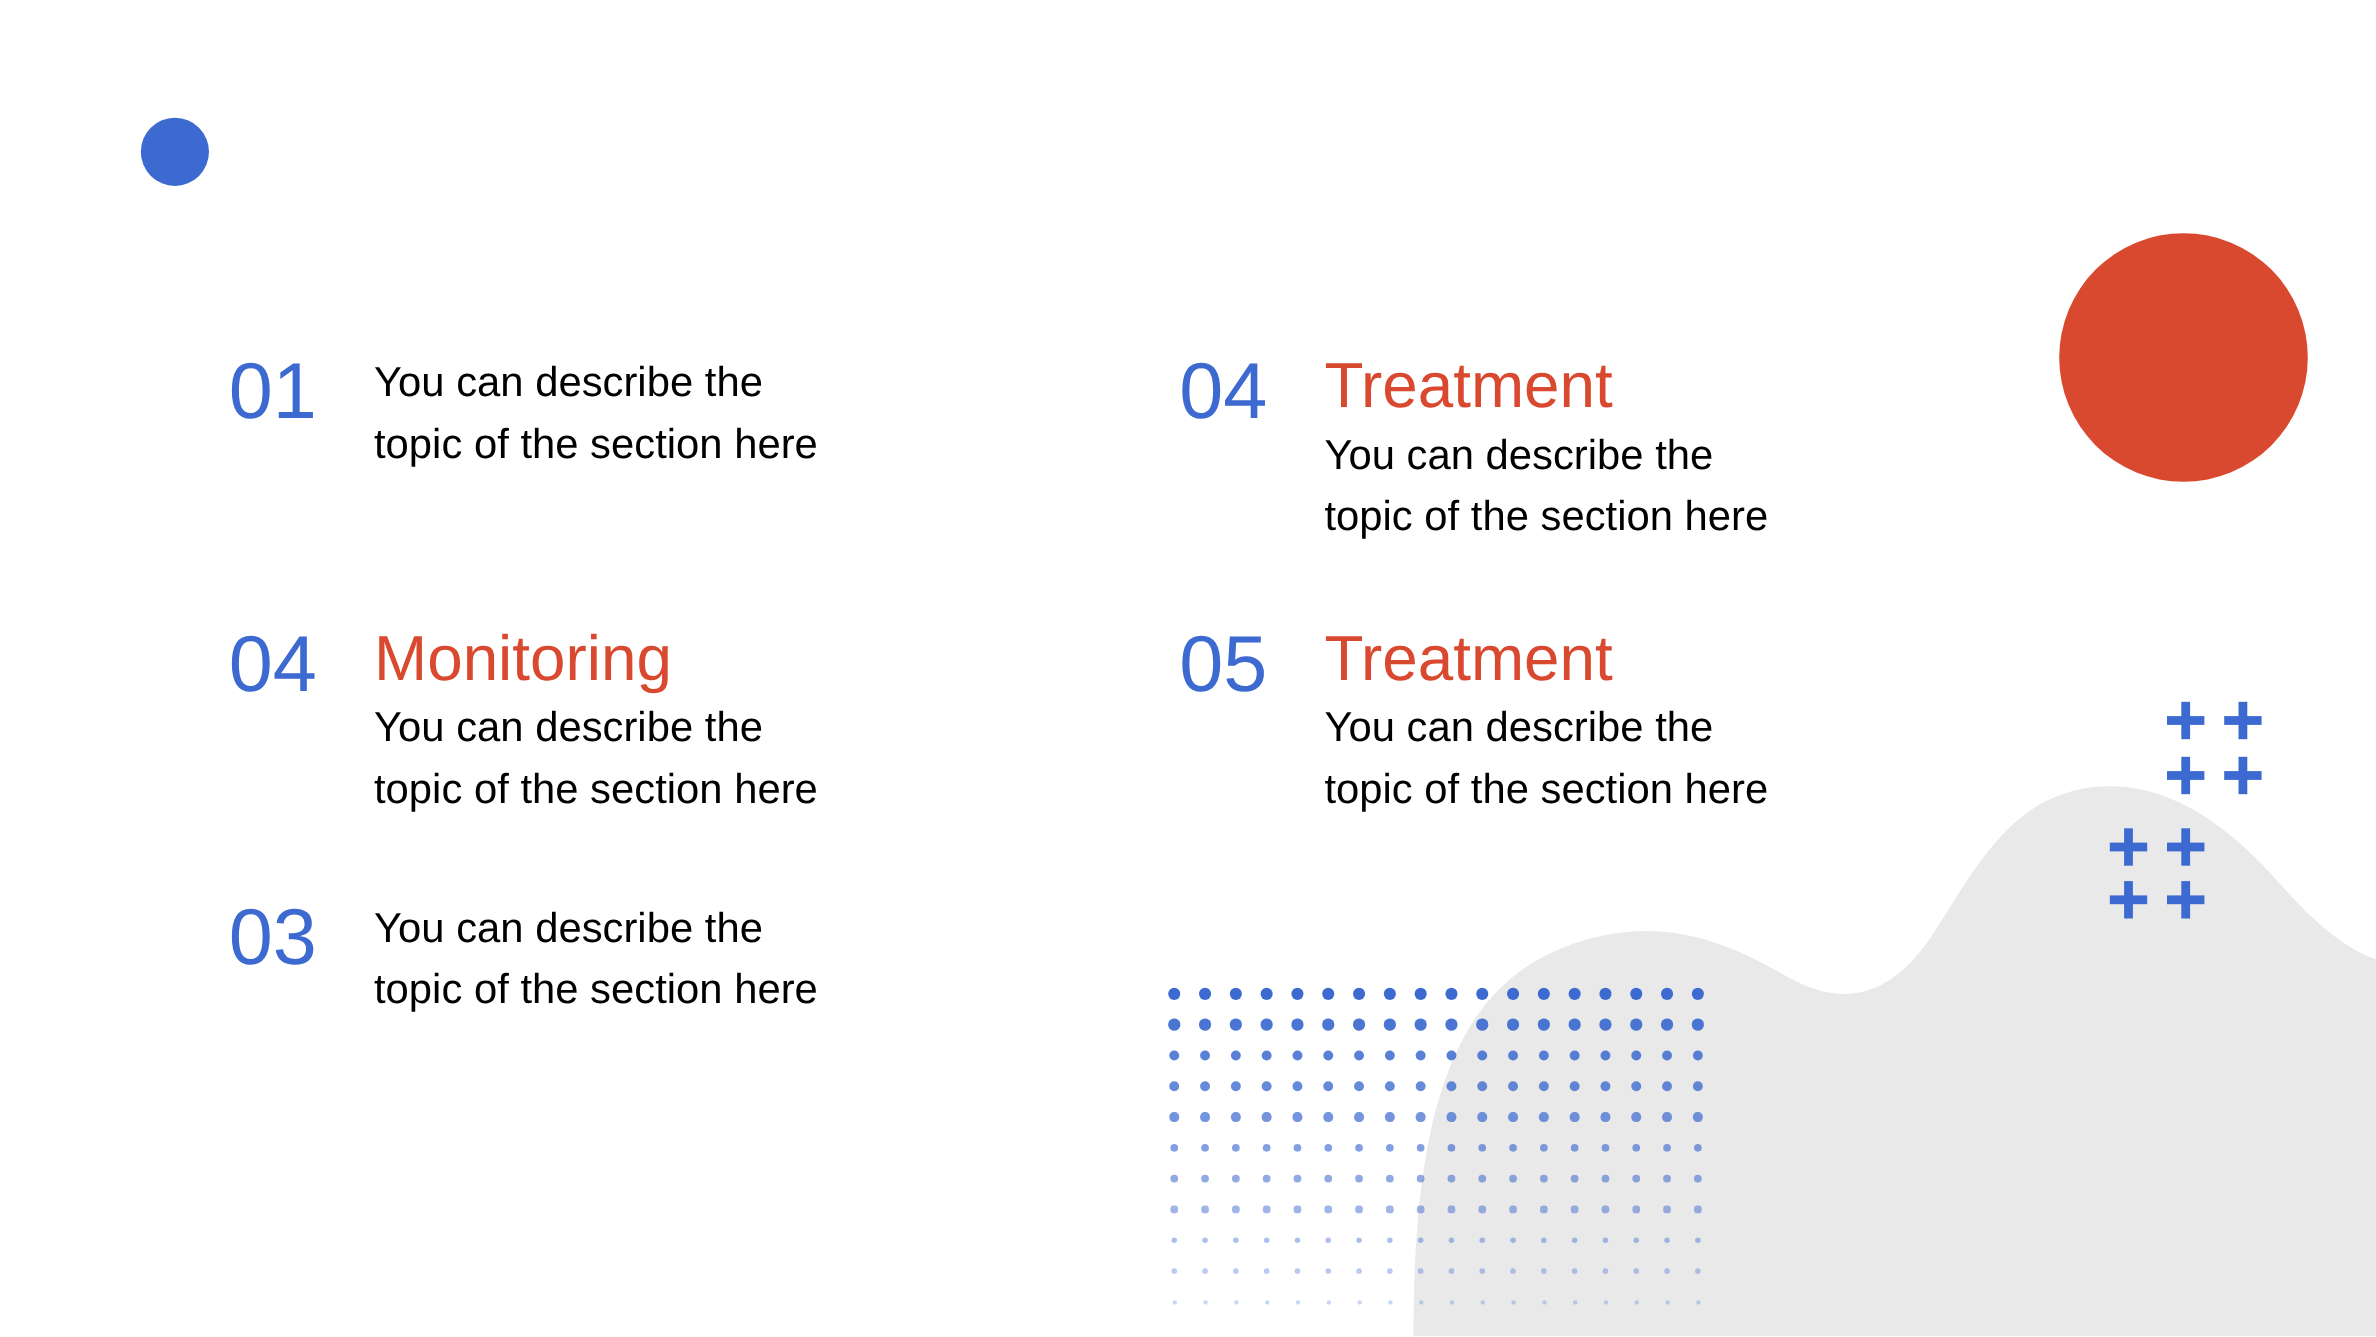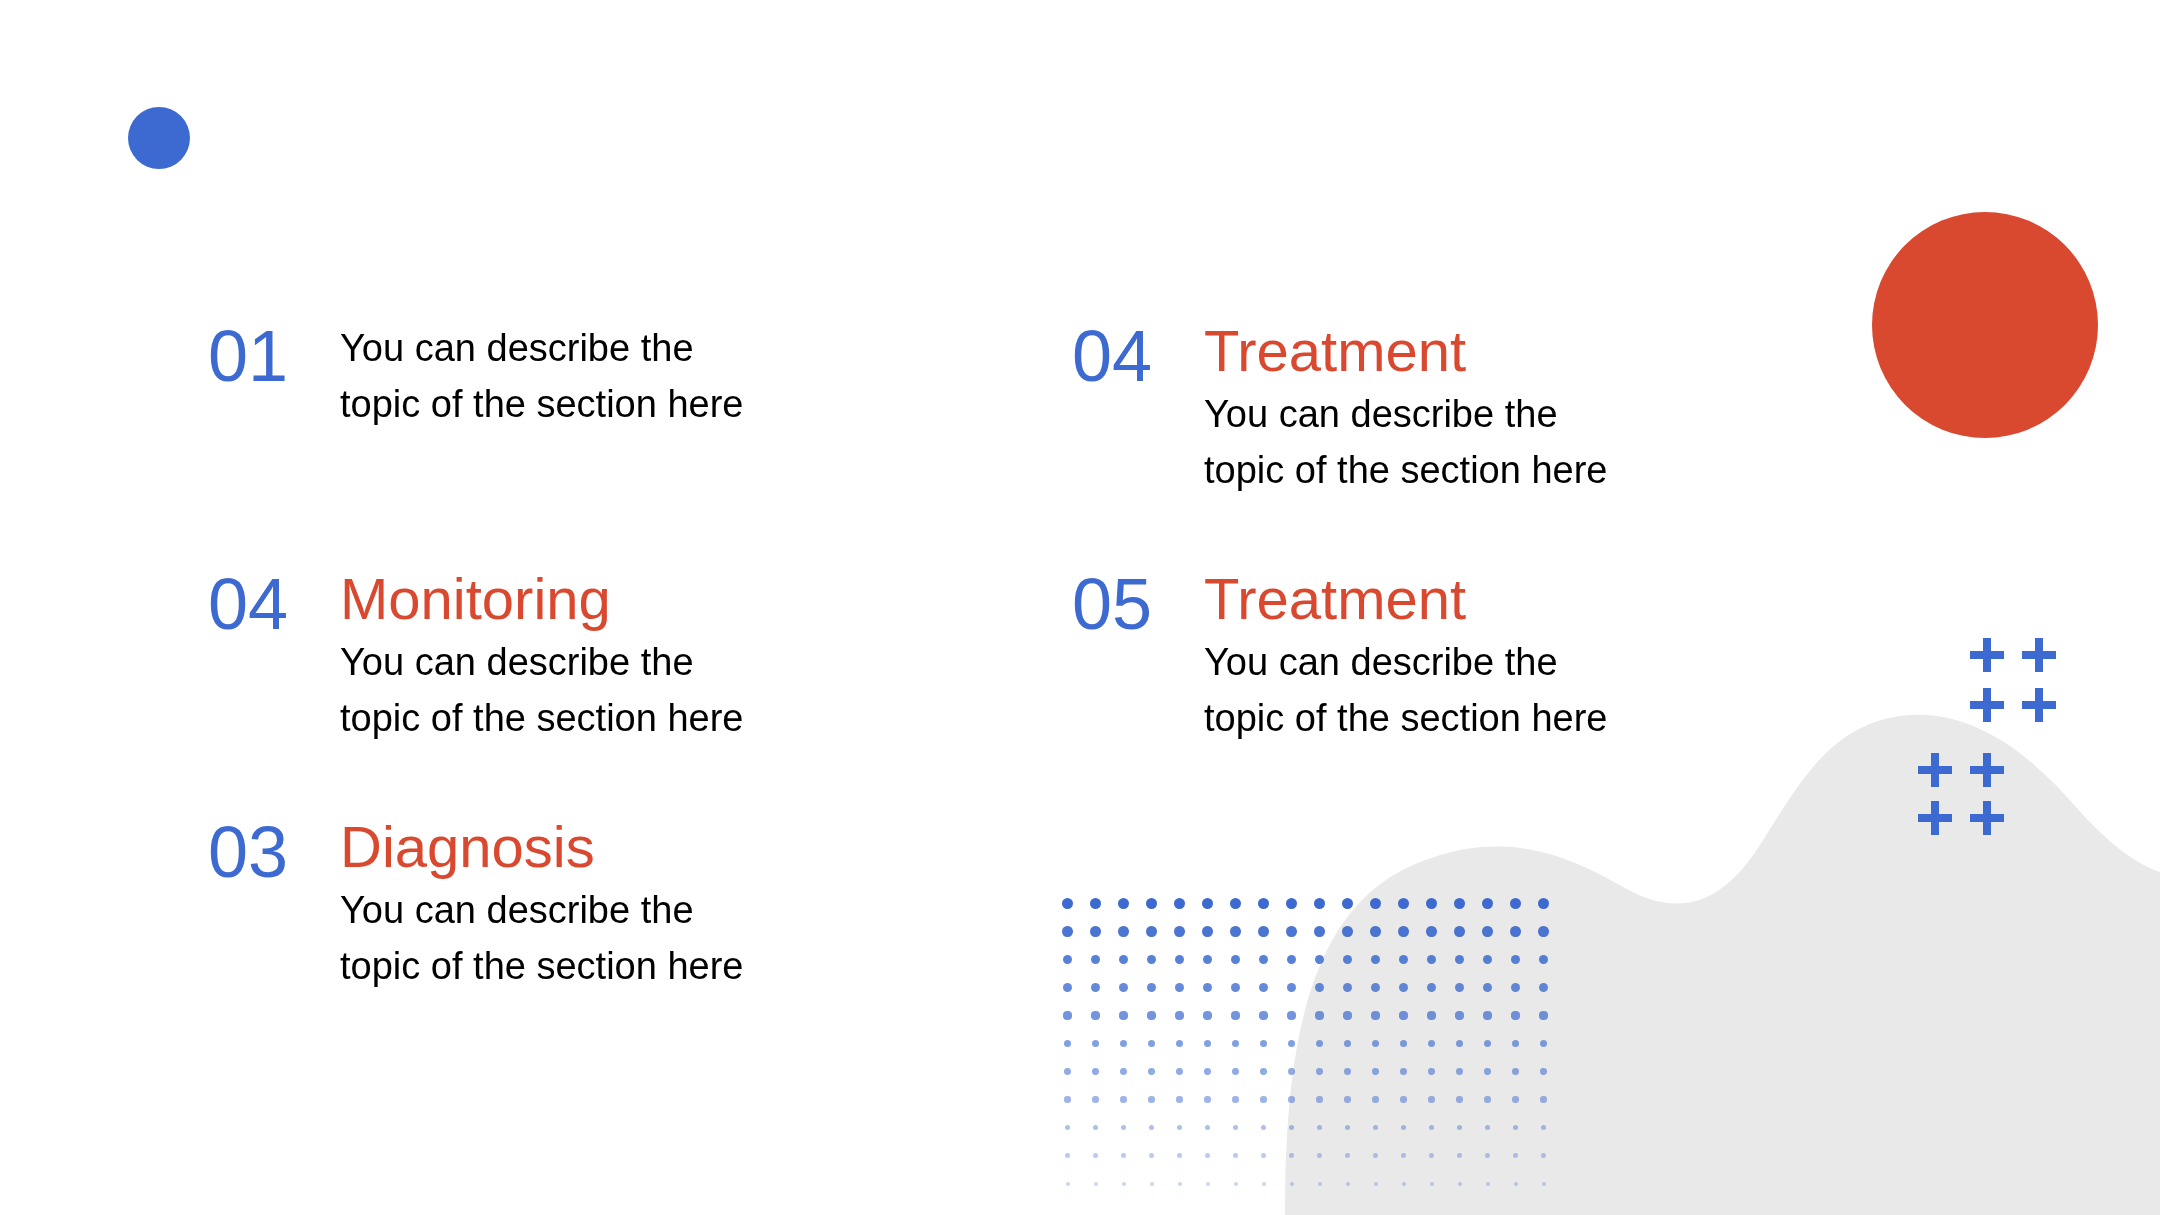--- a/index.html
+++ b/index.html
@@ -442,21 +442,20 @@
       <div class="toc-body">
         <div class="toc-heading">Monitoring</div>
         <div class="toc-desc">You can describe the</div>
         <div class="toc-desc">topic of the section here</div>
       </div>
     </div>
 
     <div class="toc-item col-left row-3">
       <div class="toc-number">03</div>
       <div class="toc-body">
-        <div class="toc-heading">Diagnosis</div>
         <div class="toc-desc">You can describe the</div>
         <div class="toc-desc">topic of the section here</div>
       </div>
     </div>
 
     <div class="toc-item col-right row-1">
       <div class="toc-number">04</div>
       <div class="toc-body">
         <div class="toc-heading">Treatment</div>
         <div class="toc-desc">You can describe the</div>

